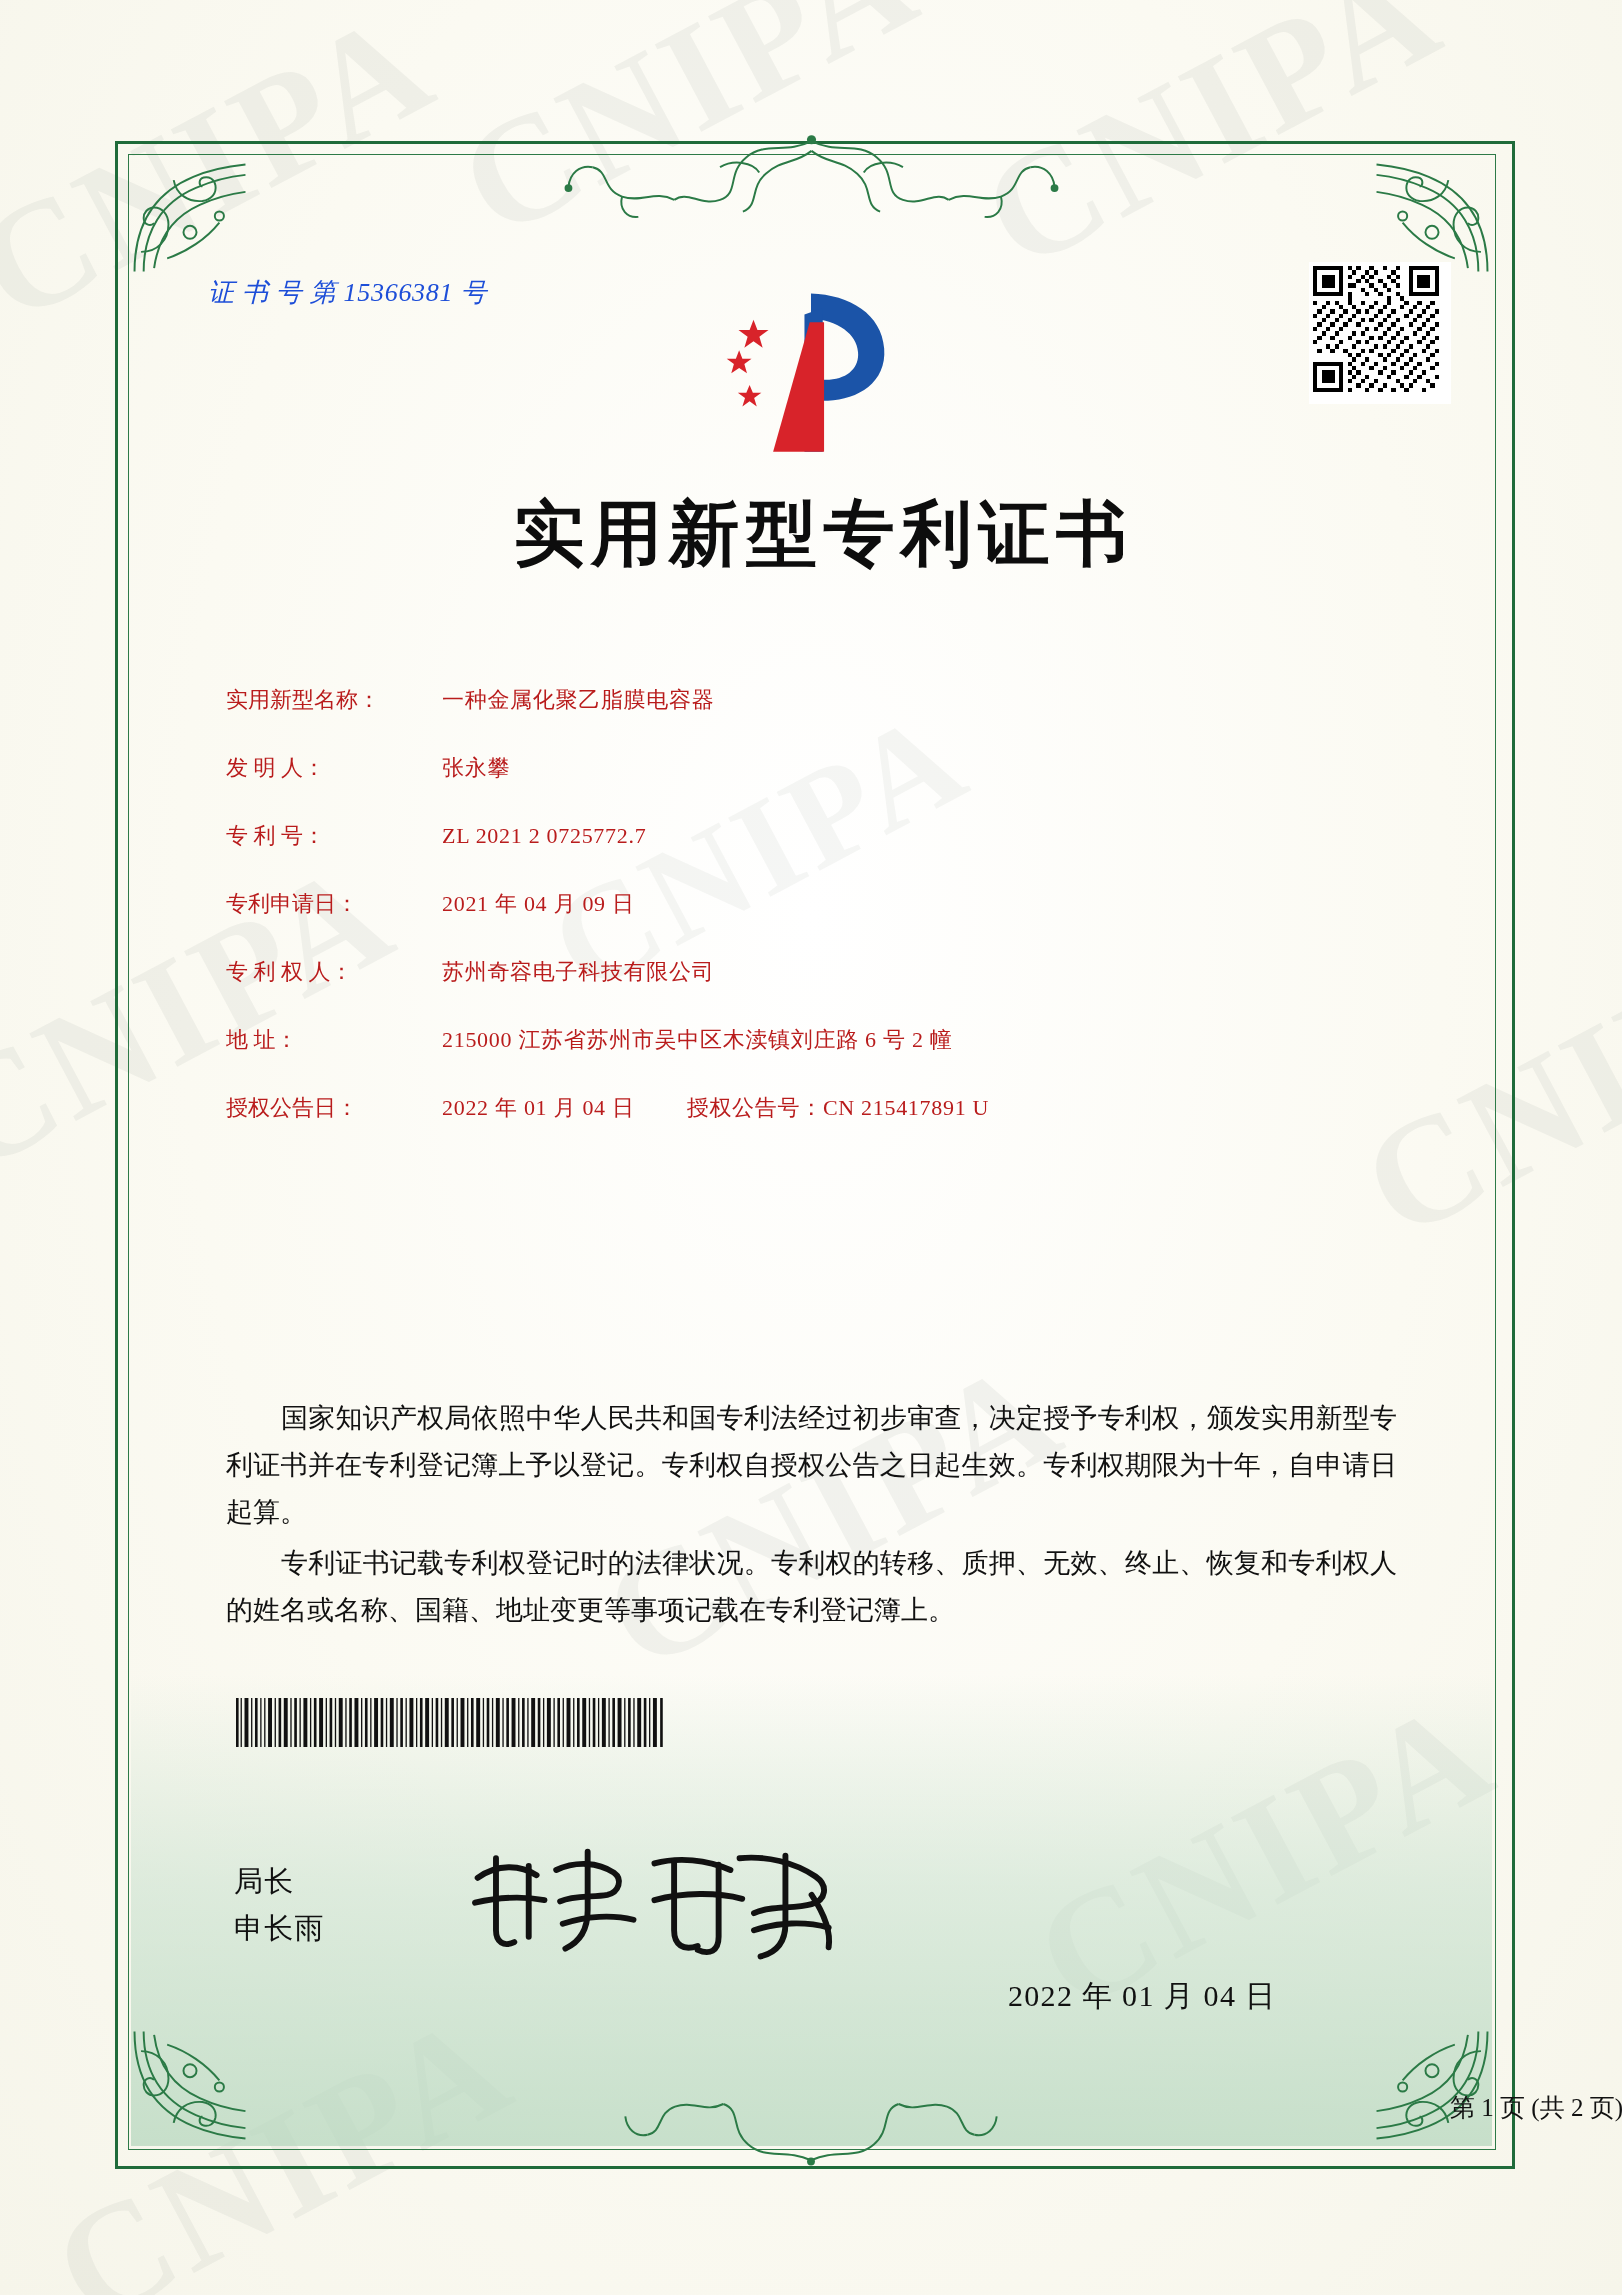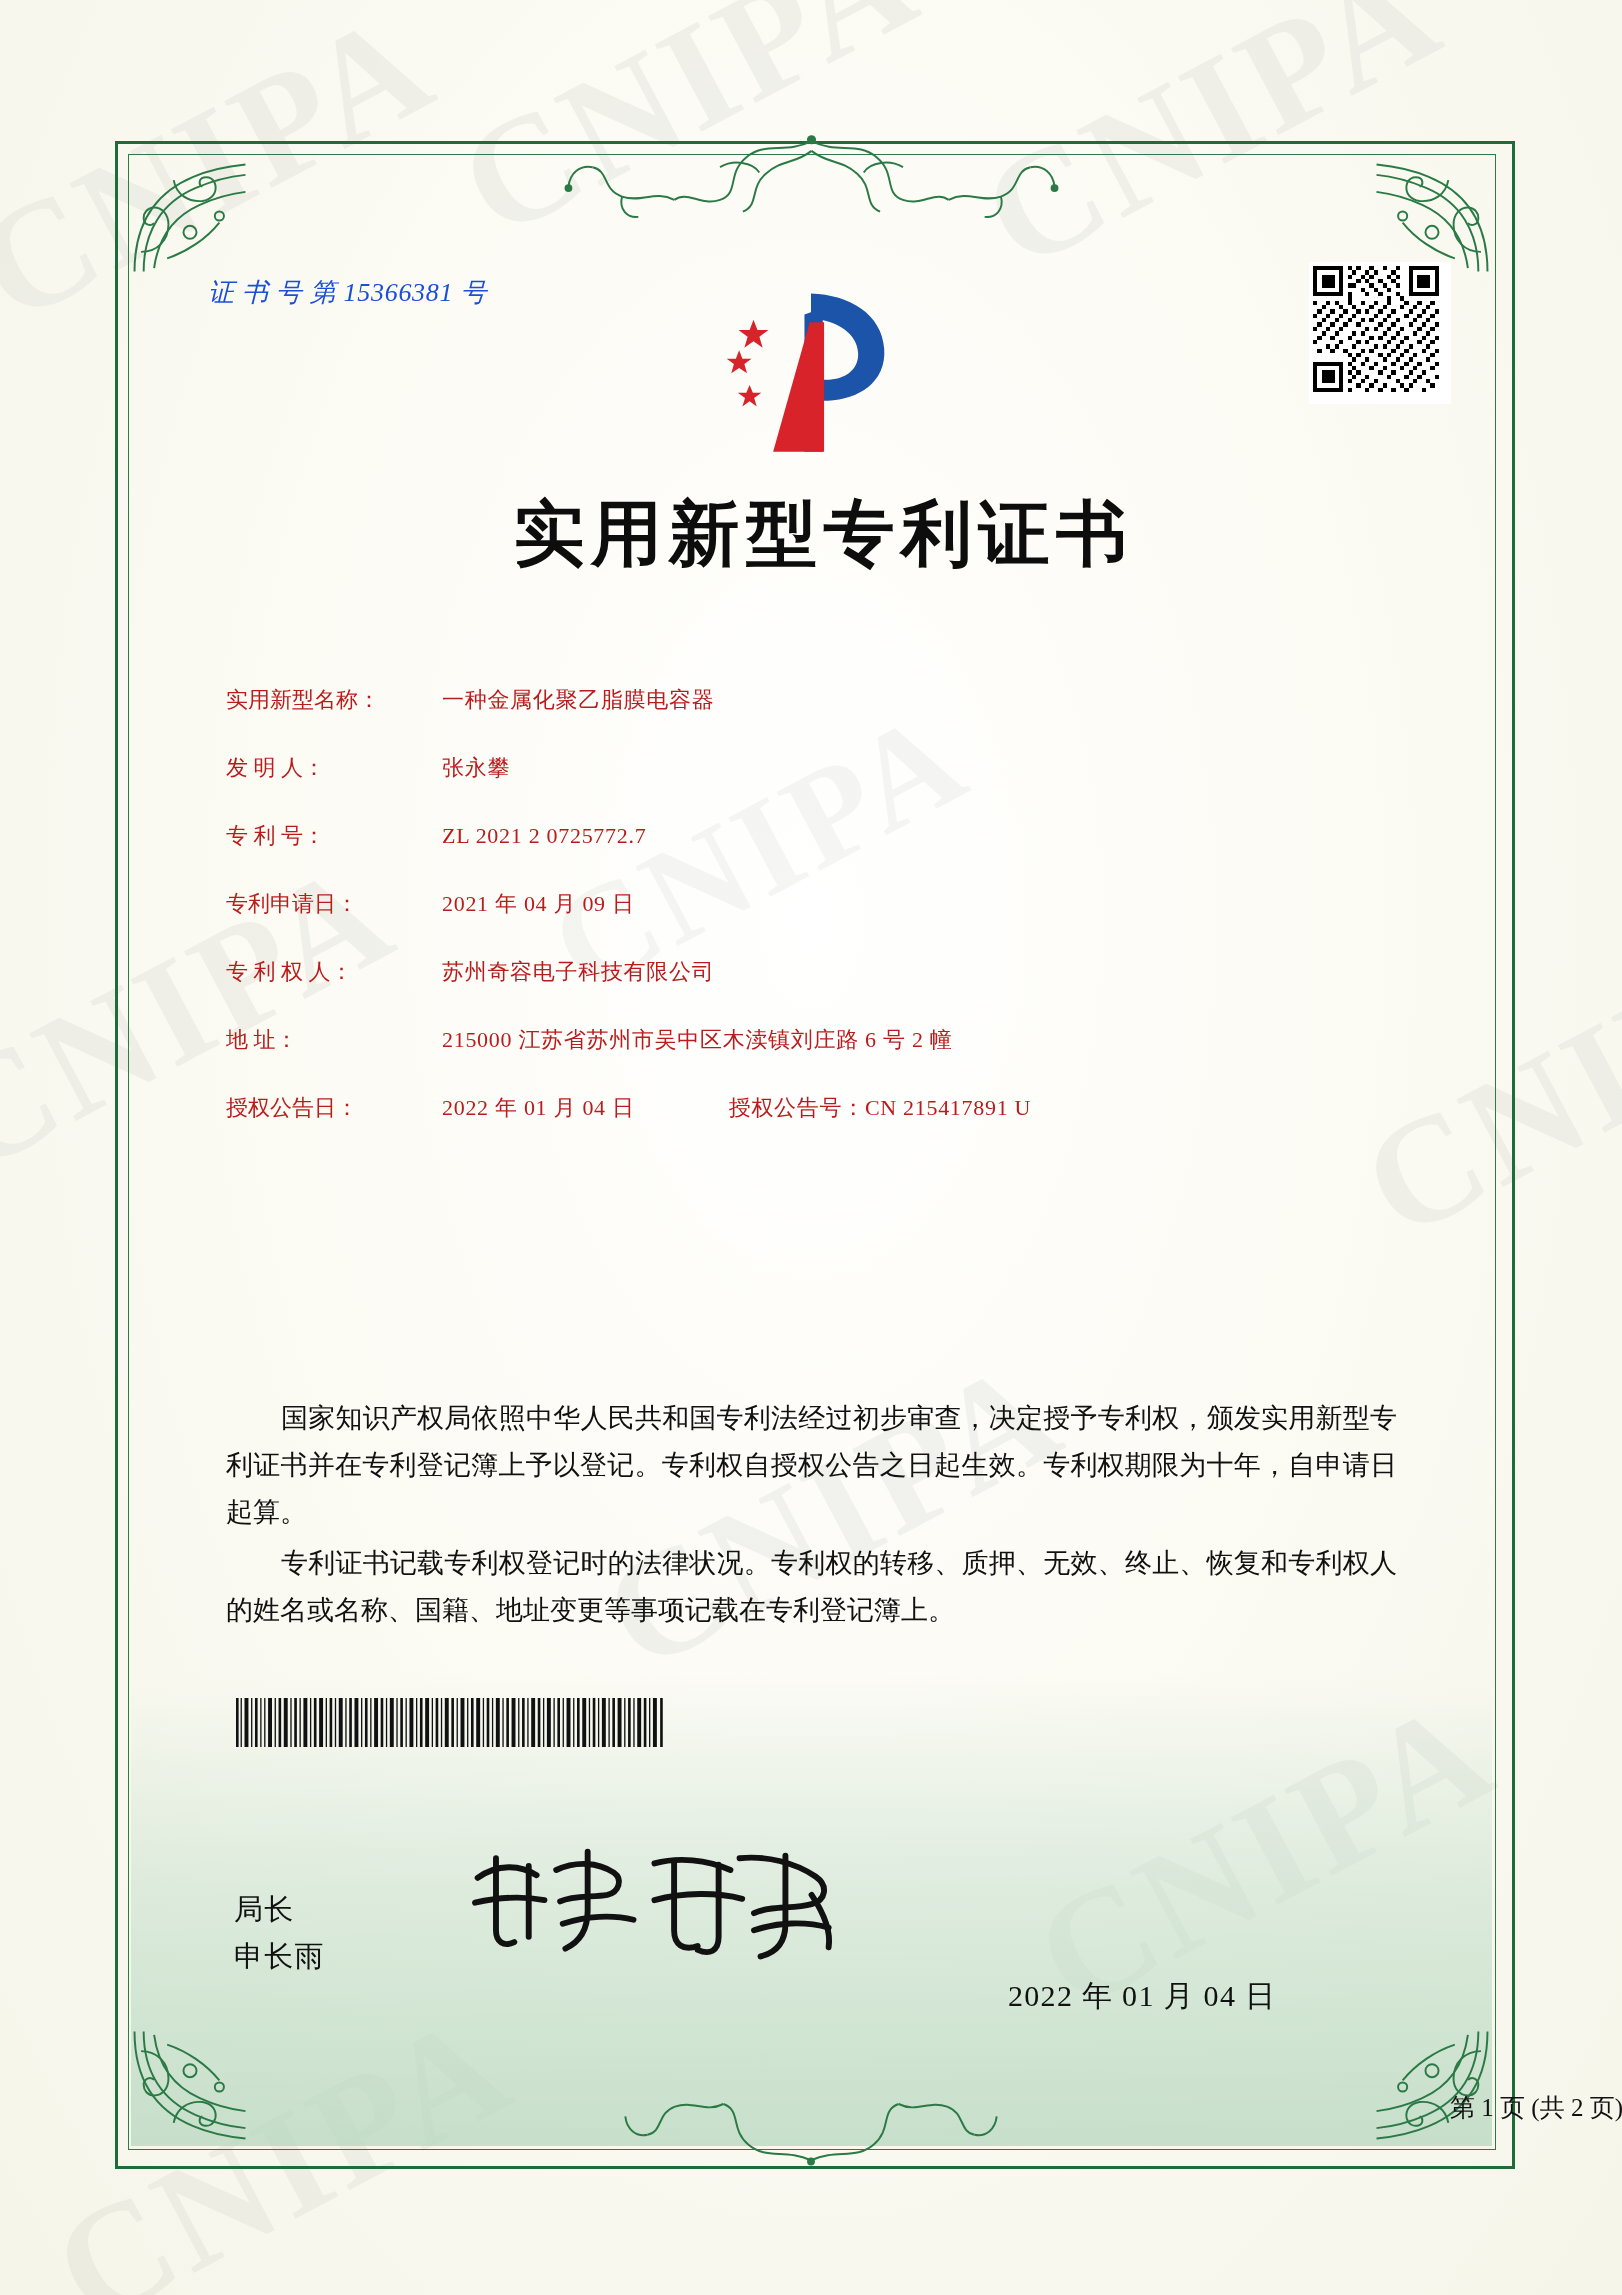--- a/index.html
+++ b/index.html
@@ -159,21 +159,21 @@
     white-space: nowrap;
   }
   .field-label {
     width: 216px;
     display: inline-block;
     letter-spacing: 0px;
   }
   .field-value { letter-spacing: 0.7px; margin-top: 8px; }
   .field-row.two-col .field-label { width: 216px; }
   .second-label {
-    margin-left: 94px;
+    margin-left: 52px;
     letter-spacing: 0.7px;
   }
 
   .body-text {
     position: absolute;
     left: 226px;
     top: 1351px;
     width: 1171px;
     font-size: 27px;
     line-height: 47px;
@@ -196,21 +196,20 @@
   .barcode svg { display:block; width:100%; height:100%; }
 
   .director-block {
     position: absolute;
     left: 234px;
     top: 1858px;
     font-size: 29px;
     line-height: 47px;
     color: #111;
     letter-spacing: 1.3px;
-    margin-top: 28px;
   }
   .signature {
     position: absolute;
     left: 458px;
     top: 1832px;
     width: 406px;
     height: 131px;
     color: #111;
   }
   .signature svg { width: 100%; height: 100%; display: block; }

